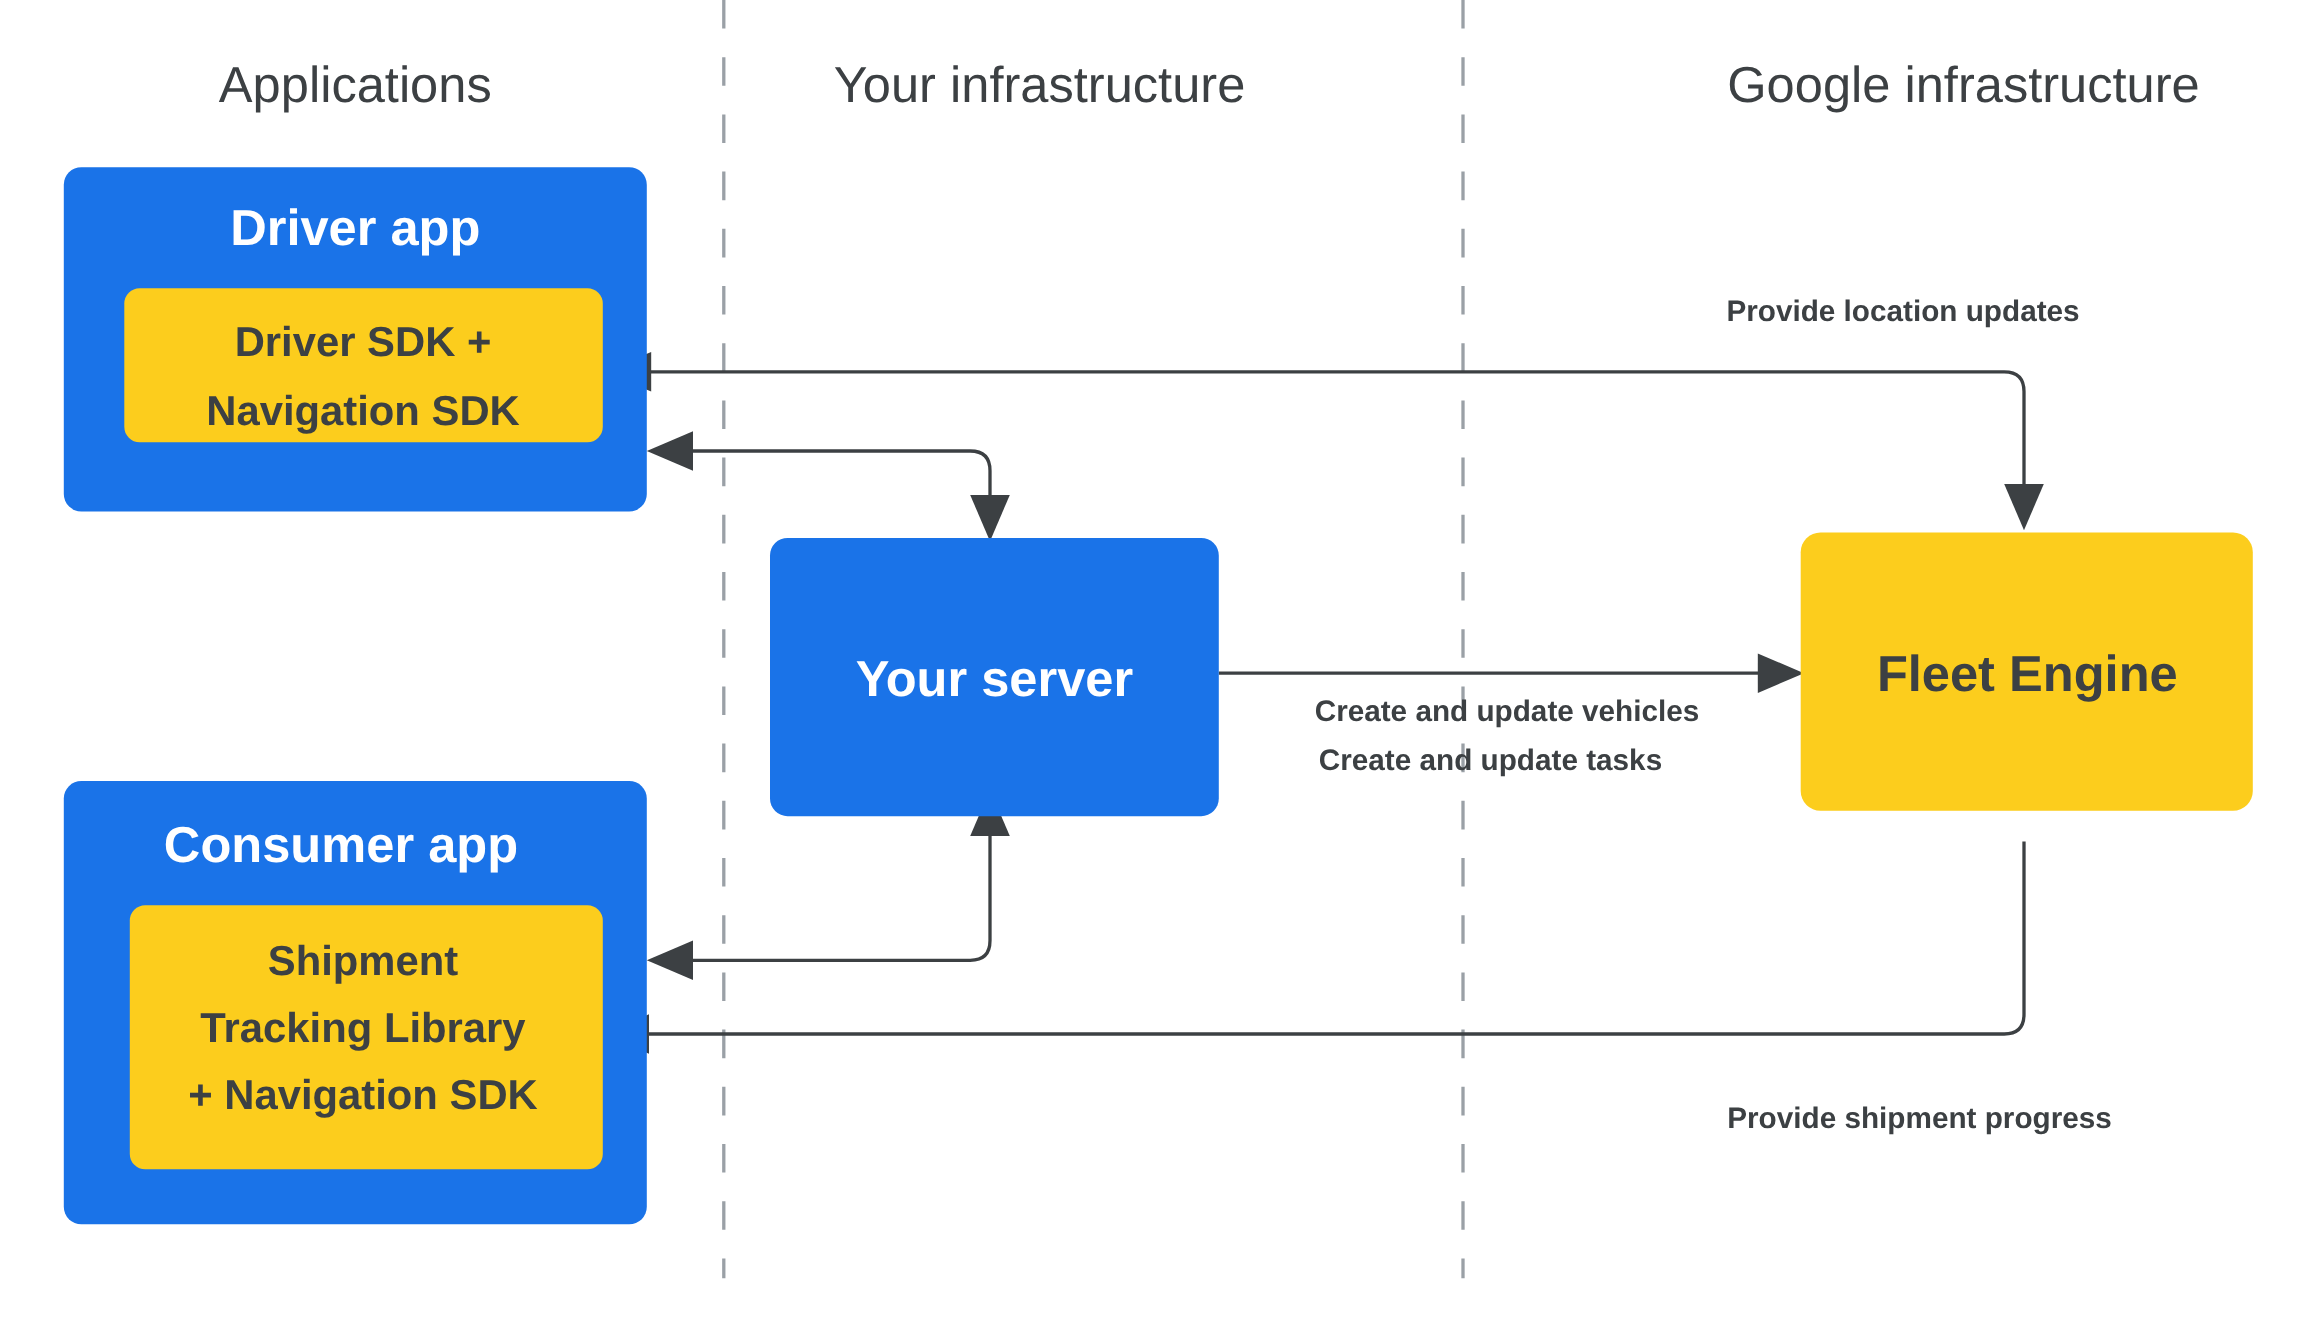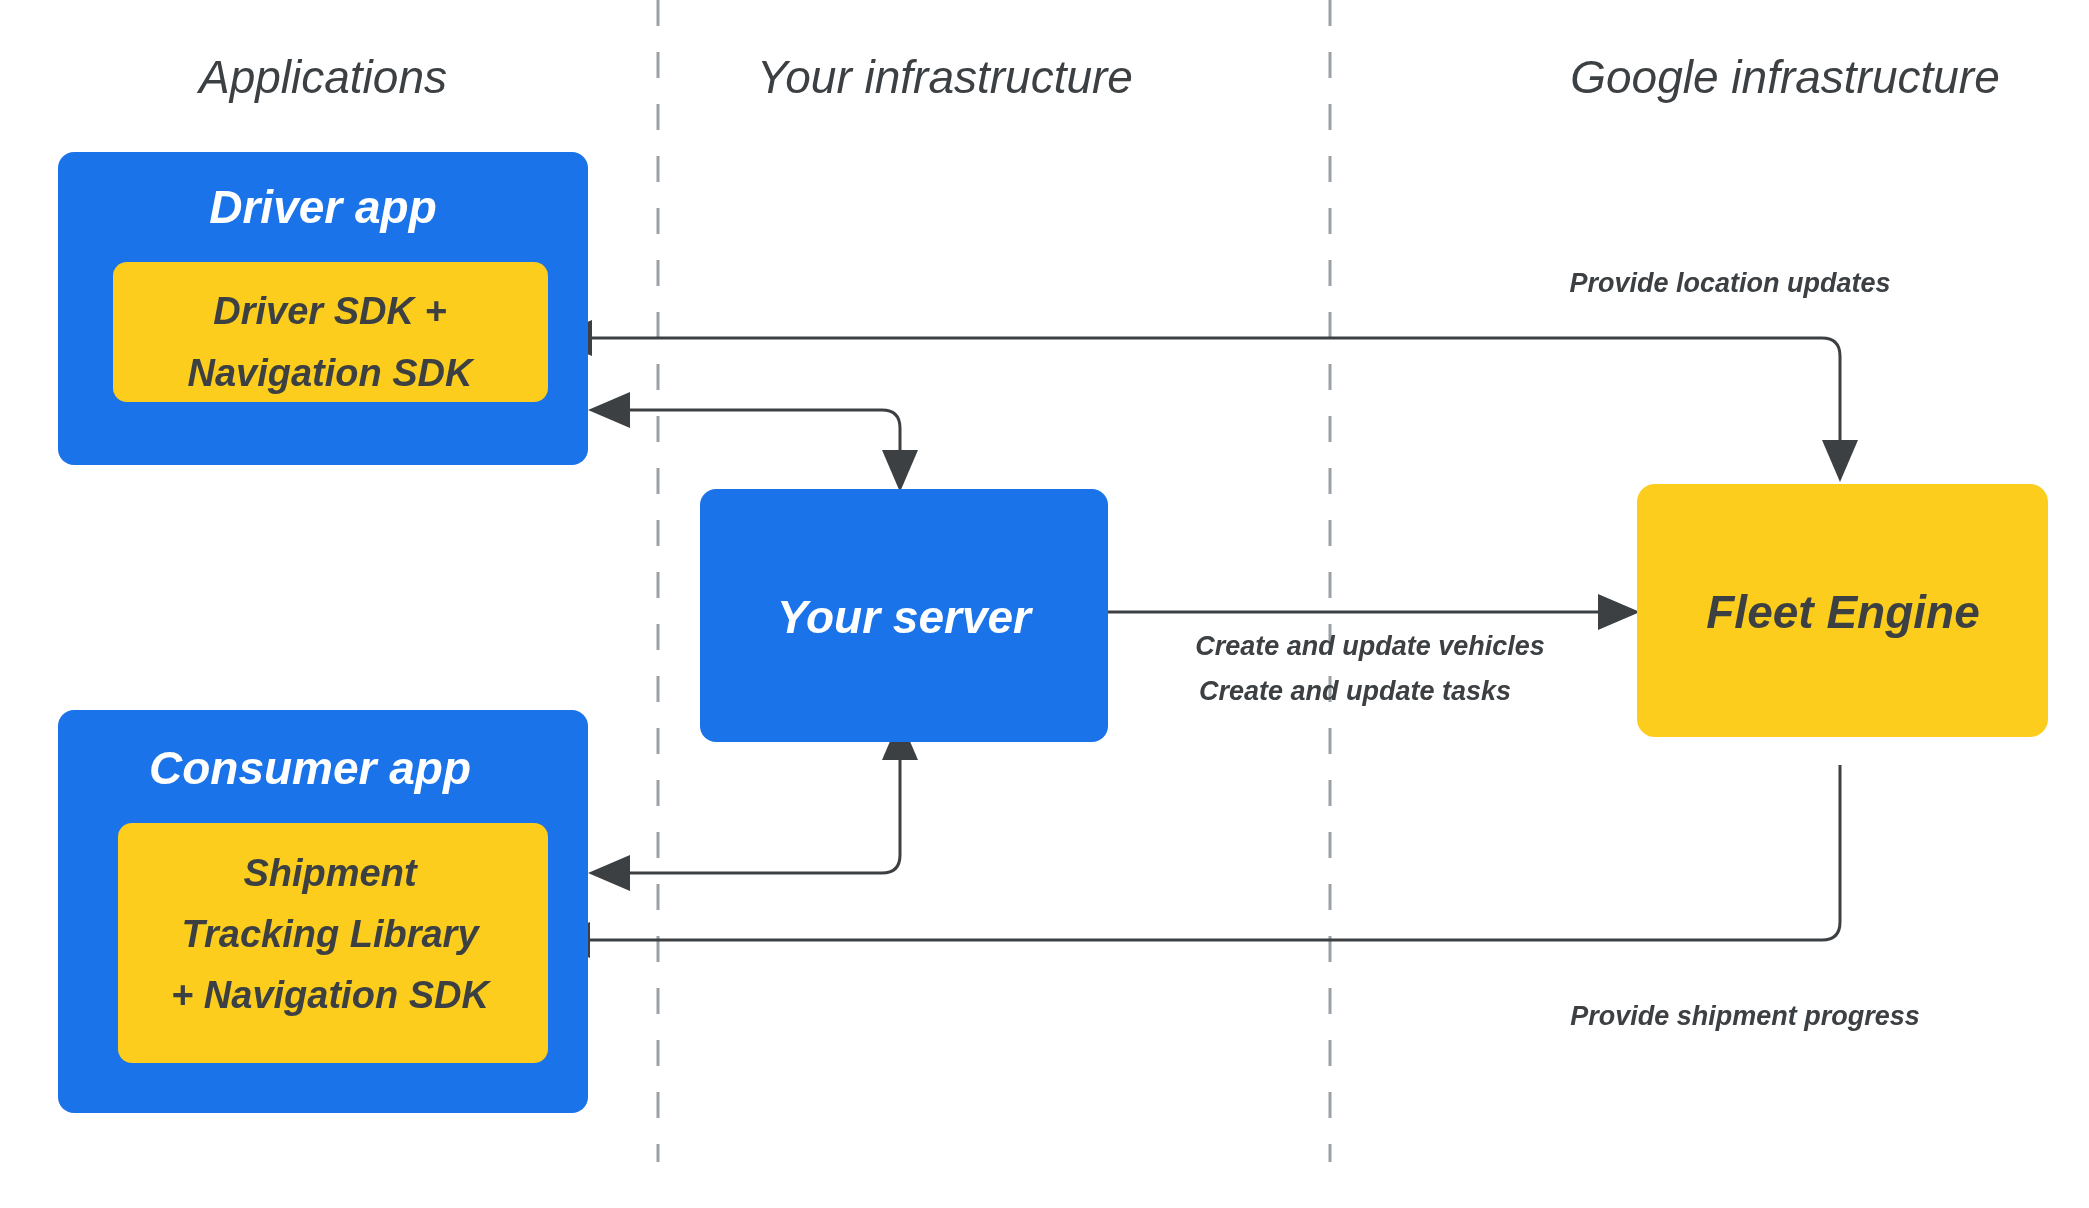--- a/index.html
+++ b/index.html
@@ -10,21 +10,20 @@
   body {
     width: 2089px;
     height: 1208px;
     font-family: "Liberation Sans", sans-serif;
     overflow: hidden;
   }
   #diagram-root {
     position: relative;
     width: 2089px;
     height: 1208px;
-    font-style: italic;
   }
   svg.diagram {
     display: block;
     width: 2089px;
     height: 1208px;
   }
   .col-header {
     font-family: "Liberation Sans", sans-serif;
     font-size: 46px;
     font-weight: 400;

